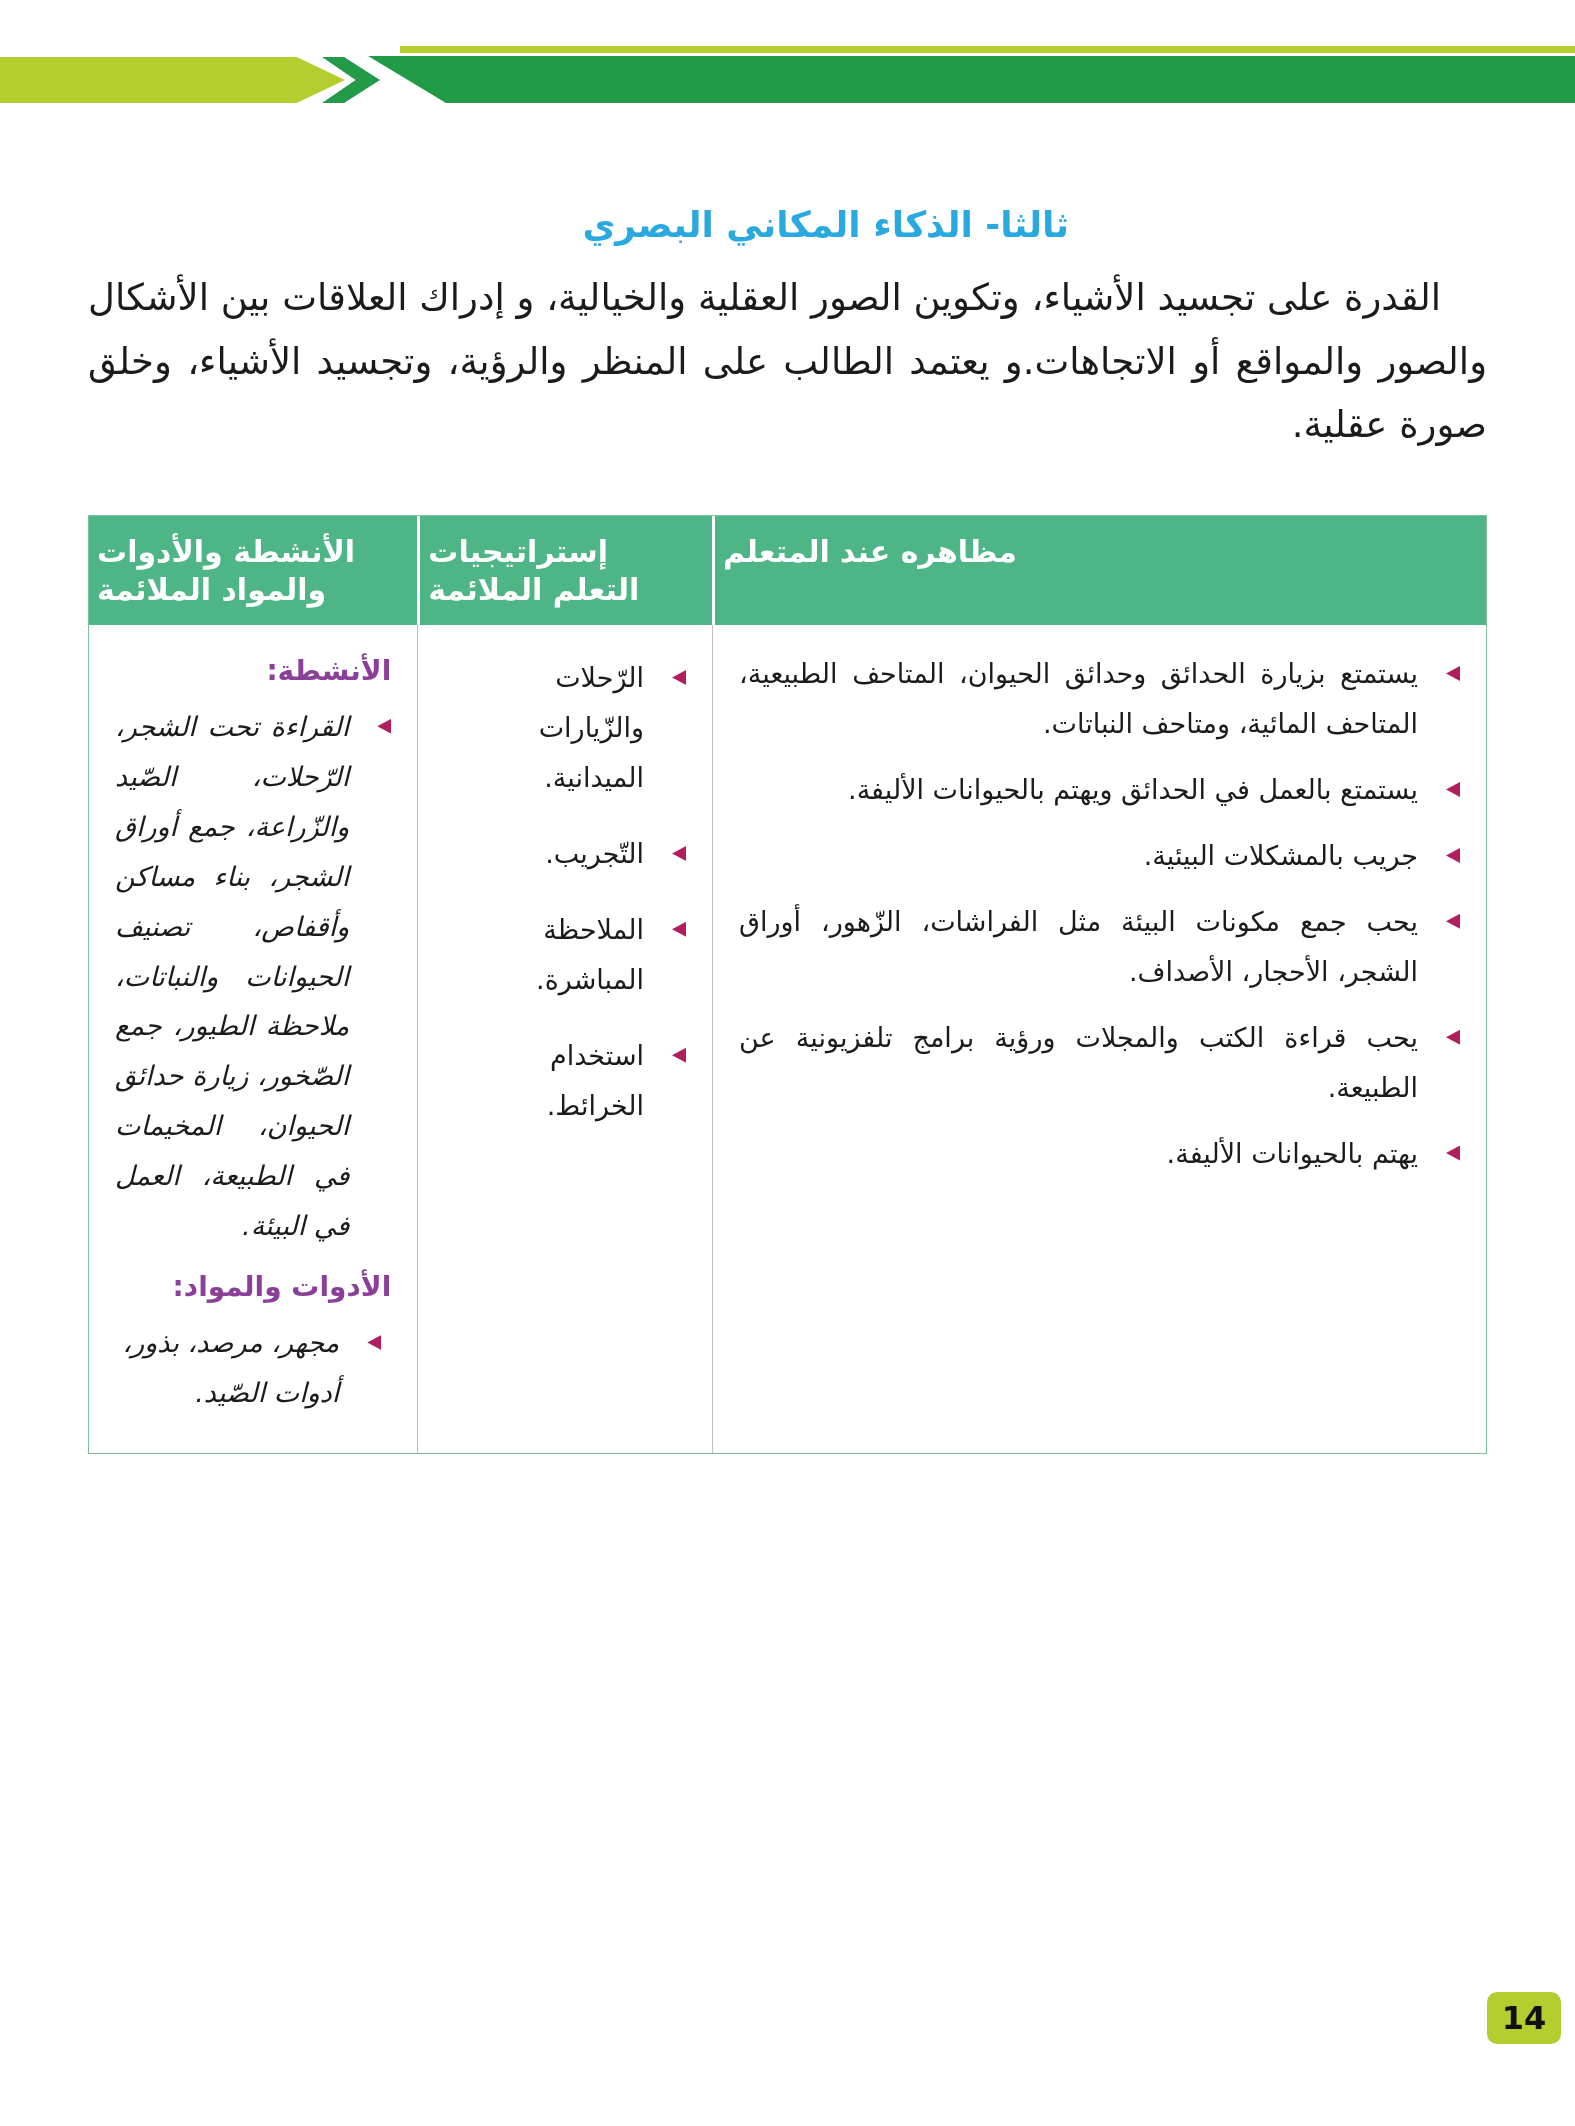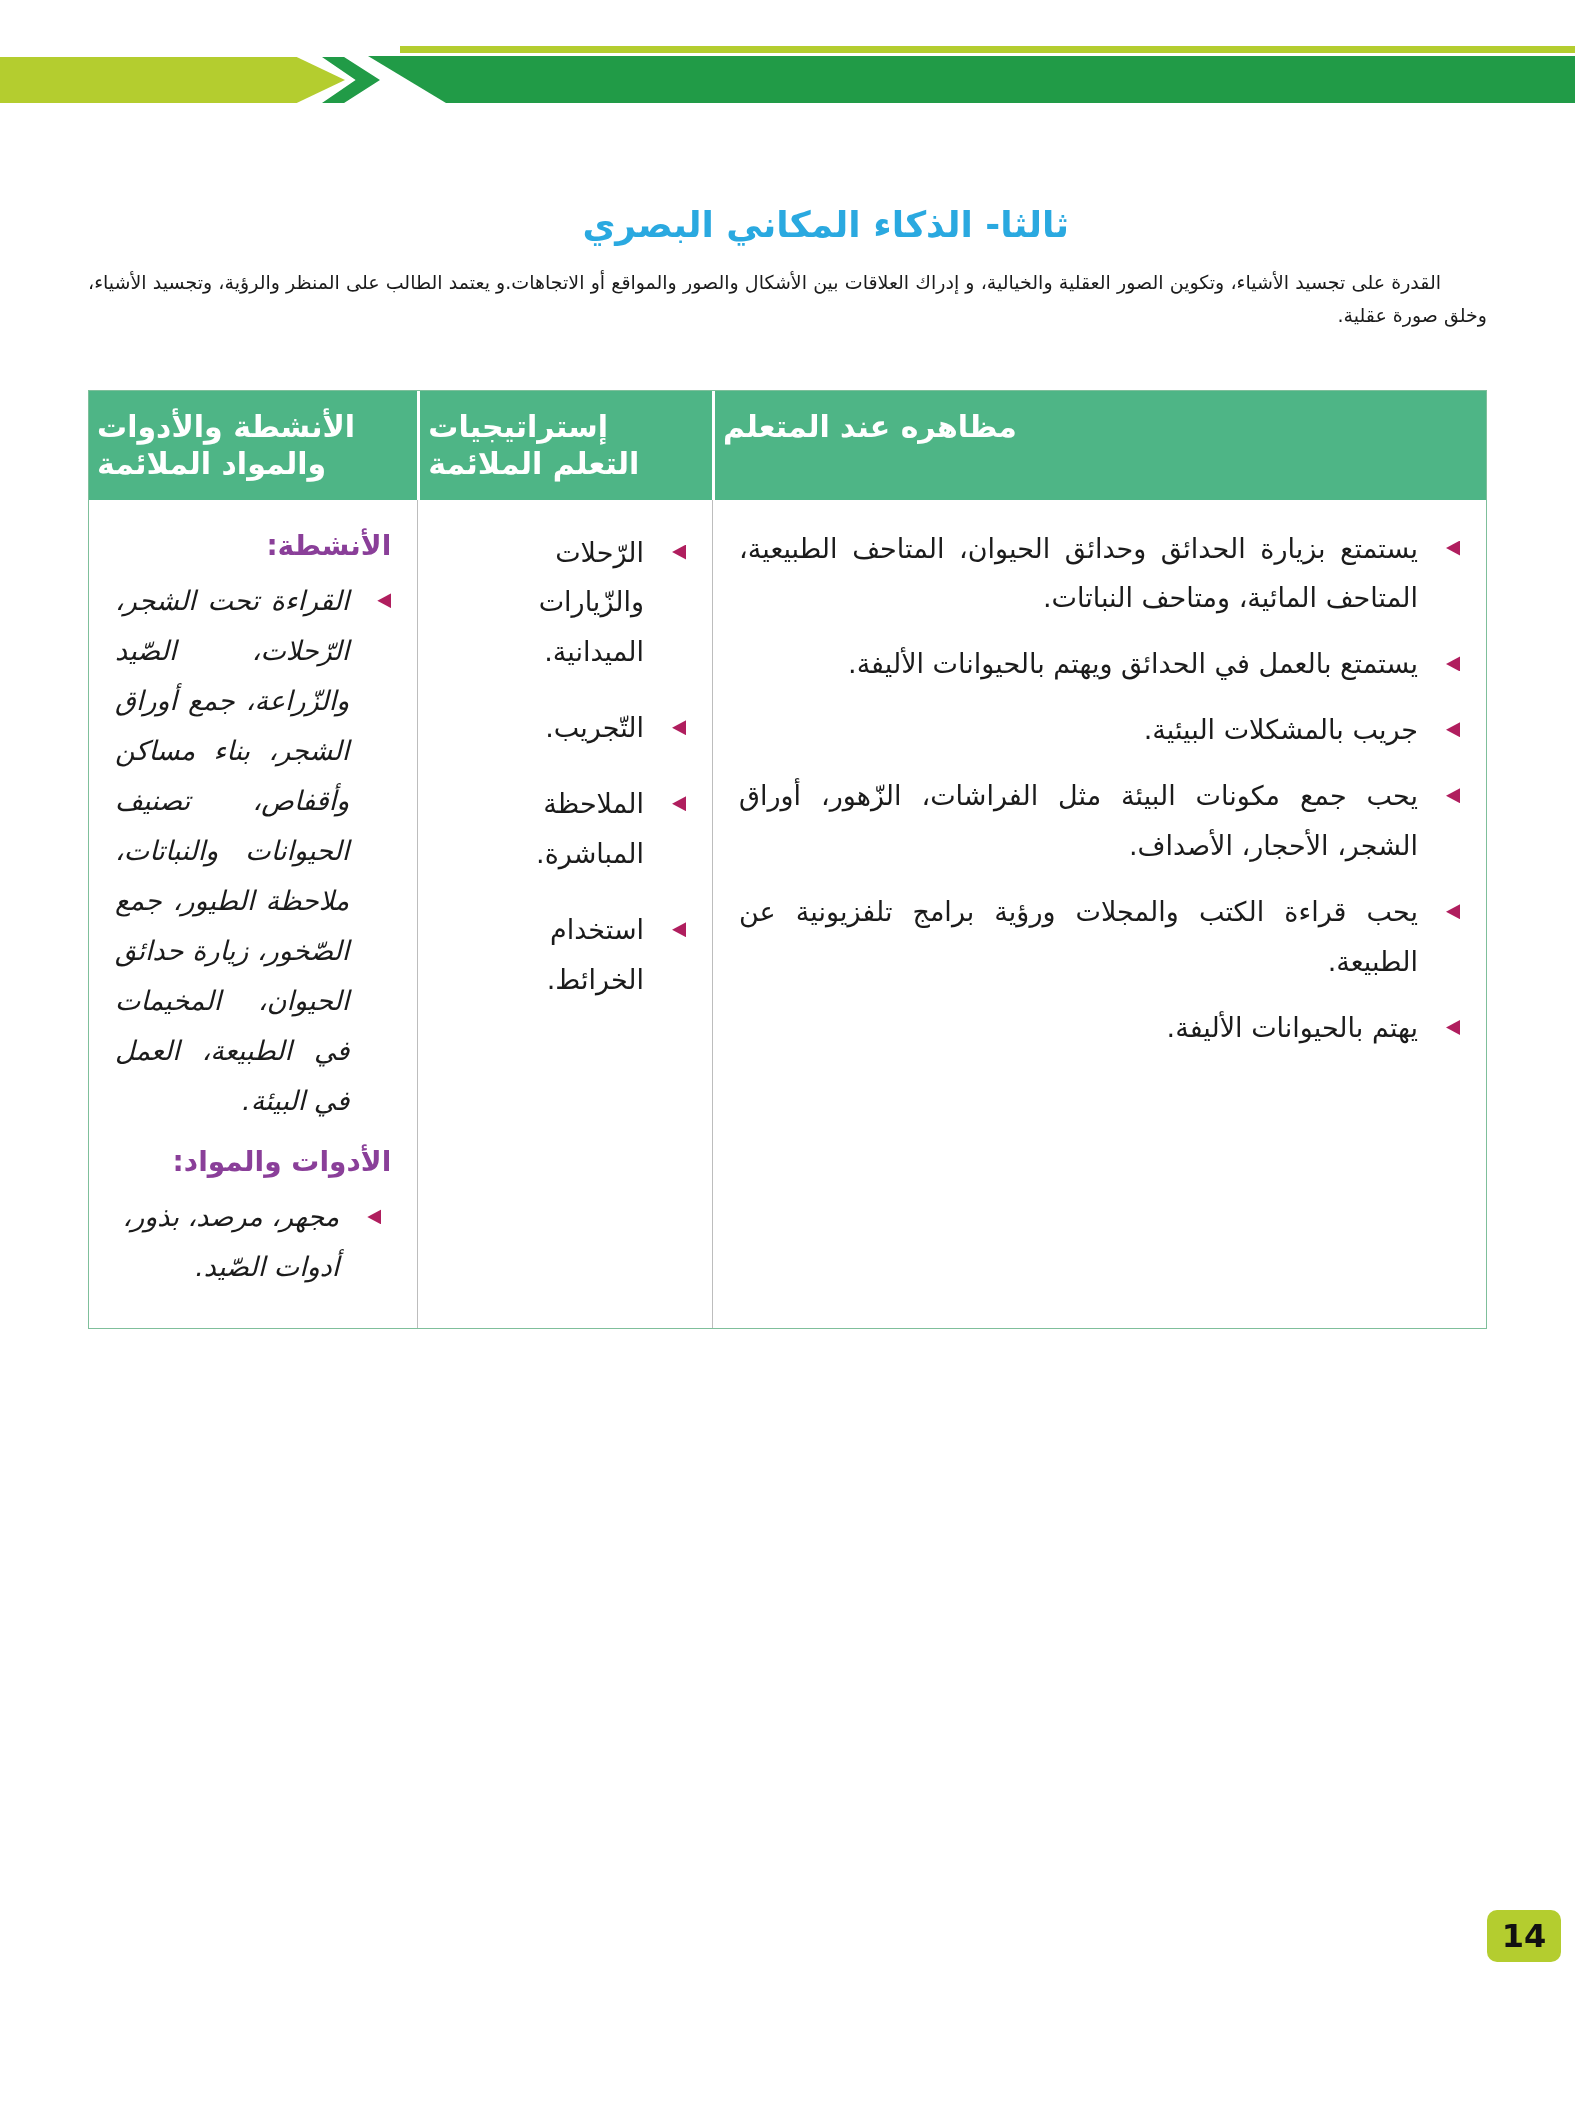--- a/index.html
+++ b/index.html
@@ -33,21 +33,21 @@
   }
 
   
   .content { padding:0 88px; }
   .title {
     margin-top:78px; margin-left:0; margin-right:418px;
     font-size:36px; font-weight:bold; color:var(--heading-blue, #2aa9e0);
     text-align:right; line-height:1.2;
   }
   .intro {
-    margin-top:20px; font-size:19px; line-height:1.72;
+    margin-top:20px; font-size:37px; line-height:1.72;
     text-align:justify; text-indent:46px;
   }
 
   
   .dtable { margin-top:58px; border:1px solid #7fbf9b; }
   .thead {
     display:grid; grid-template-columns:55.4% 21.1% 23.5%;
     background:var(--table-header-green, #4eb586);
   }
   .th {
@@ -82,21 +82,21 @@
   .sub-label {
     color:var(--section-purple, #8a3f99); font-weight:bold; font-size:28px;
     text-align:right; line-height:1.6; margin-bottom:8px;
   }
   .sub-label.second { margin-top:14px; margin-left:18px; }
   .td-act .li.tools { padding-right:10px; }
   .td-act .li.tools .li-text { text-align:right; }
 
   
   .page-num {
-    position:absolute; top:1910px; right:14px; width:74px; height:52px;
+    position:absolute; top:1992px; right:14px; width:74px; height:52px;
     background:var(--lime, #b4cd2f); border-radius:10px;
     display:flex; align-items:center; justify-content:center;
   }
   .page-num span { font-size:32px; font-weight:bold; color:#111; }
 </style>
 </head>
 <body>
 
 <div class="page">
 

